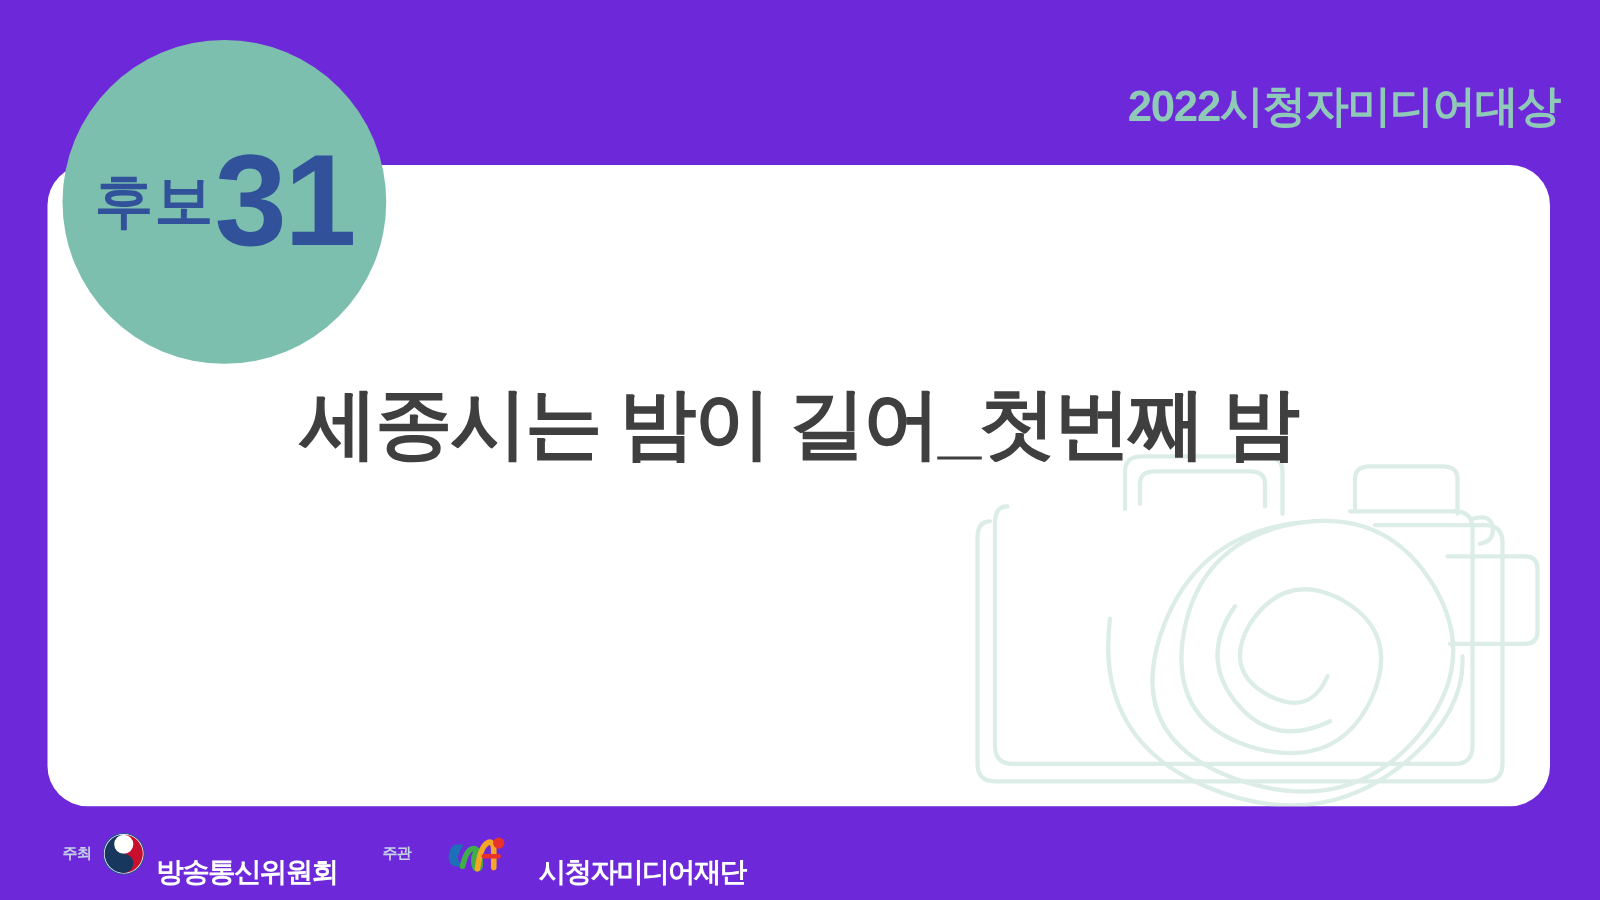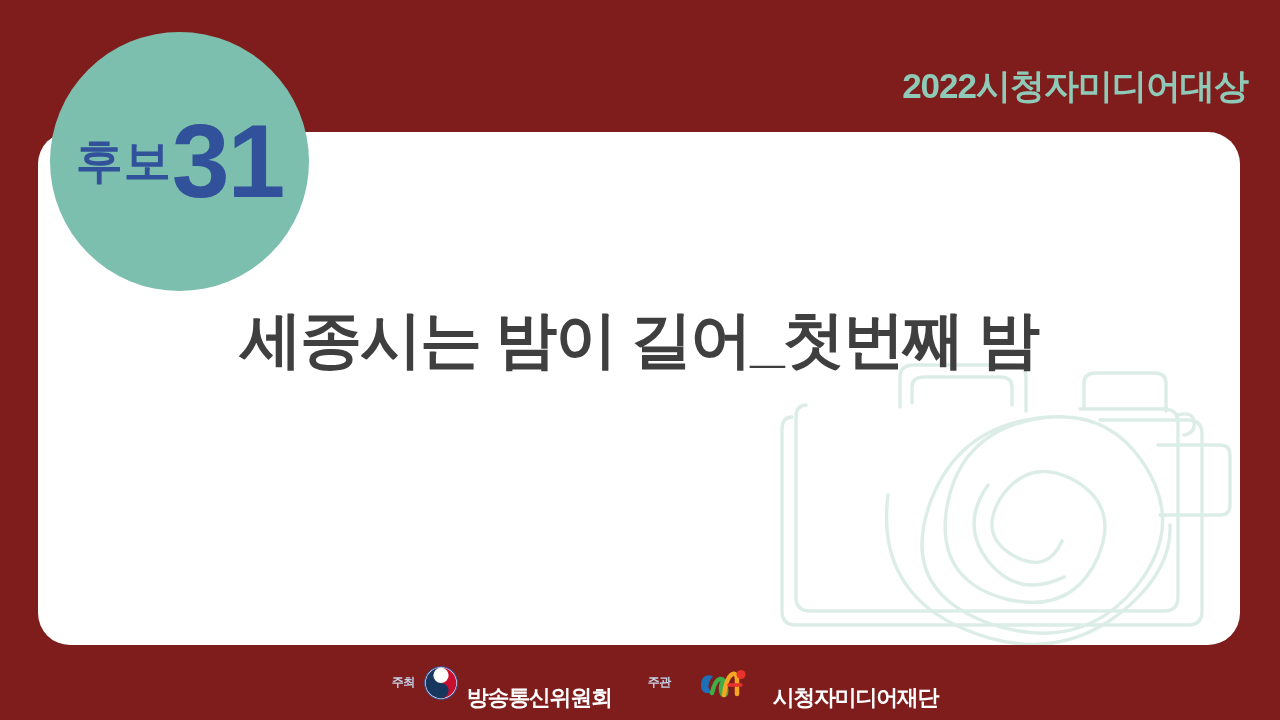--- a/index.html
+++ b/index.html
@@ -4,21 +4,21 @@
 <style>
   * { margin:0; padding:0; box-sizing:border-box; }
   html, body {
     width:1280px; height:720px;
     overflow:hidden;
     font-family:"Liberation Sans", sans-serif;
   }
   #stage {
     position:relative;
     width:1280px; height:720px;
-    background:#7f1d1d;
+    background:#6d28d9;
   }
 
   
   #event-title {
     position:absolute;
     right:32px;
     top:68px;
     font-size:35px;
     font-weight:bold;
     letter-spacing:-1px;
@@ -91,21 +91,20 @@
   }
 
   
   #footer {
     position:absolute;
     left:0; bottom:0;
     width:1280px; height:75px;
     display:flex;
     align-items:center;
     padding-left:50px;
-    justify-content:center;
   }
   .credit-group {
     display:flex;
     align-items:center;
   }
   .credit-role {
     font-size:12px;
     font-weight:bold;
     color:#C6D2E7;
     letter-spacing:-0.5px;

